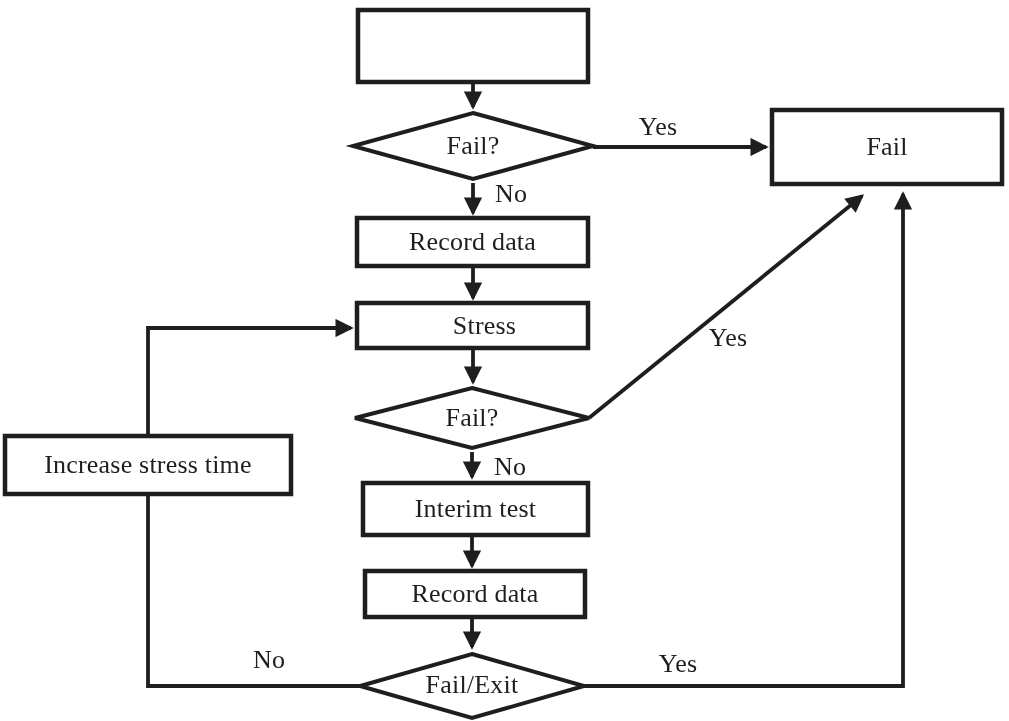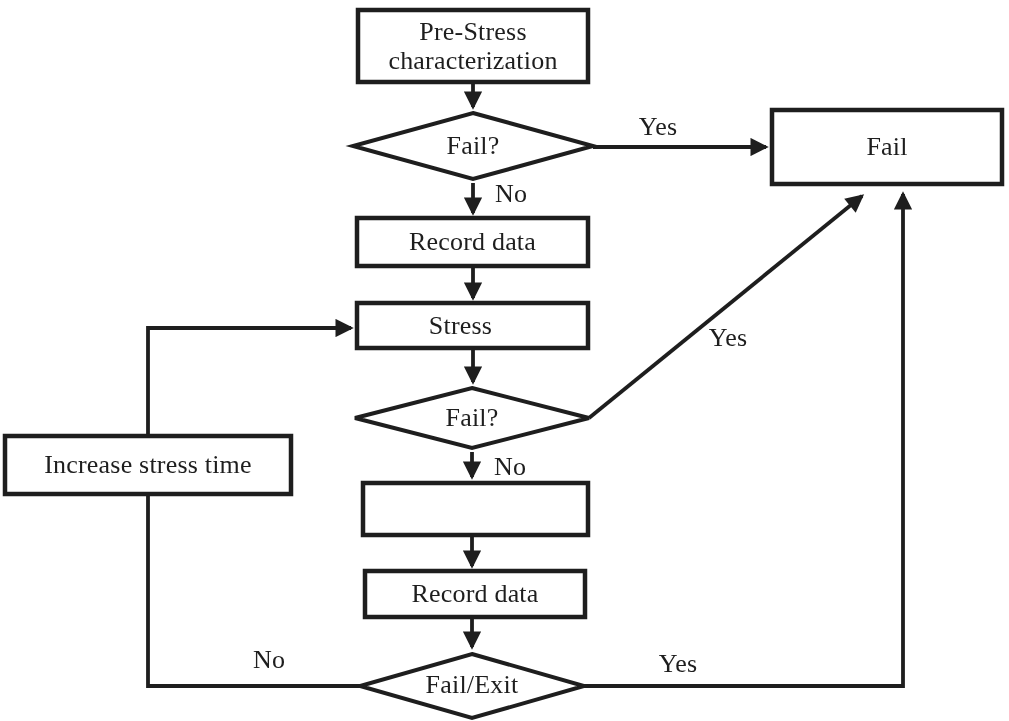--- a/index.html
+++ b/index.html
@@ -34,21 +34,21 @@
     color: #1e1e1e;
     letter-spacing: 0.2px;
     user-select: none;
     pointer-events: none;
   }
   
   .lbl-pre-stress   { left: 358px; top: 10px;  width: 230px; height: 72px; }
   .lbl-fail-1       { left: 353px; top: 113px; width: 240px; height: 66px; }
   .lbl-stop         { left: 772px; top: 110px; width: 230px; height: 74px; }
   .lbl-record-1     { left: 357px; top: 218px; width: 231px; height: 48px; }
-  .lbl-stress       { left: 345px; top: 303px; width: 231px; height: 45px; }
+  .lbl-stress       { left: 369px; top: 303px; width: 231px; height: 45px; }
   .lbl-fail-2       { left: 355px; top: 388px; width: 234px; height: 60px; }
   .lbl-interim      { left: 363px; top: 483px; width: 225px; height: 52px; }
   .lbl-record-2     { left: 365px; top: 571px; width: 220px; height: 46px; }
   .lbl-fail-exit    { left: 360px; top: 654px; width: 224px; height: 62px; }
   .lbl-increase     { left: 5px;   top: 436px; width: 286px; height: 58px; }
   
   .lbl-fail1-yes    { left: 630px; top: 111px; width: 56px; height: 32px; }
   .lbl-fail1-no     { left: 485px; top: 179px; width: 52px; height: 30px; }
   .lbl-fail2-yes    { left: 700px; top: 322px; width: 56px; height: 32px; }
   .lbl-fail2-no     { left: 484px; top: 452px; width: 52px; height: 30px; }
@@ -91,26 +91,26 @@
       <rect x="5" y="436" width="286" height="58"></rect>
     </g>
 
     <g fill="#ffffff" stroke="#1e1e1e" stroke-width="4">
       <polygon points="473,113 593,146 473,179 353,146"></polygon>
       <polygon points="472,388 589,418 472,448 355,418"></polygon>
       <polygon points="472,654 584,686 472,718 360,686"></polygon>
     </g>
   </svg>
 
-  <div class="lbl lbl-pre-stress">Pre-Stress characterization</div>
   <div class="lbl lbl-fail-1">Fail?</div>
   <div class="lbl lbl-stop">Fail</div>
   <div class="lbl lbl-record-1">Record data</div>
   <div class="lbl lbl-stress">Stress</div>
   <div class="lbl lbl-fail-2">Fail?</div>
+  <div class="lbl lbl-interim">Interim test</div>
   <div class="lbl lbl-record-2">Record data</div>
   <div class="lbl lbl-fail-exit">Fail/Exit</div>
   <div class="lbl lbl-increase">Increase stress time</div>
 
   <div class="lbl lbl-fail1-yes">Yes</div>
   <div class="lbl lbl-fail1-no">No</div>
   <div class="lbl lbl-fail2-yes">Yes</div>
   <div class="lbl lbl-fail2-no">No</div>
   <div class="lbl lbl-failexit-yes">Yes</div>
   <div class="lbl lbl-failexit-no">No</div>

